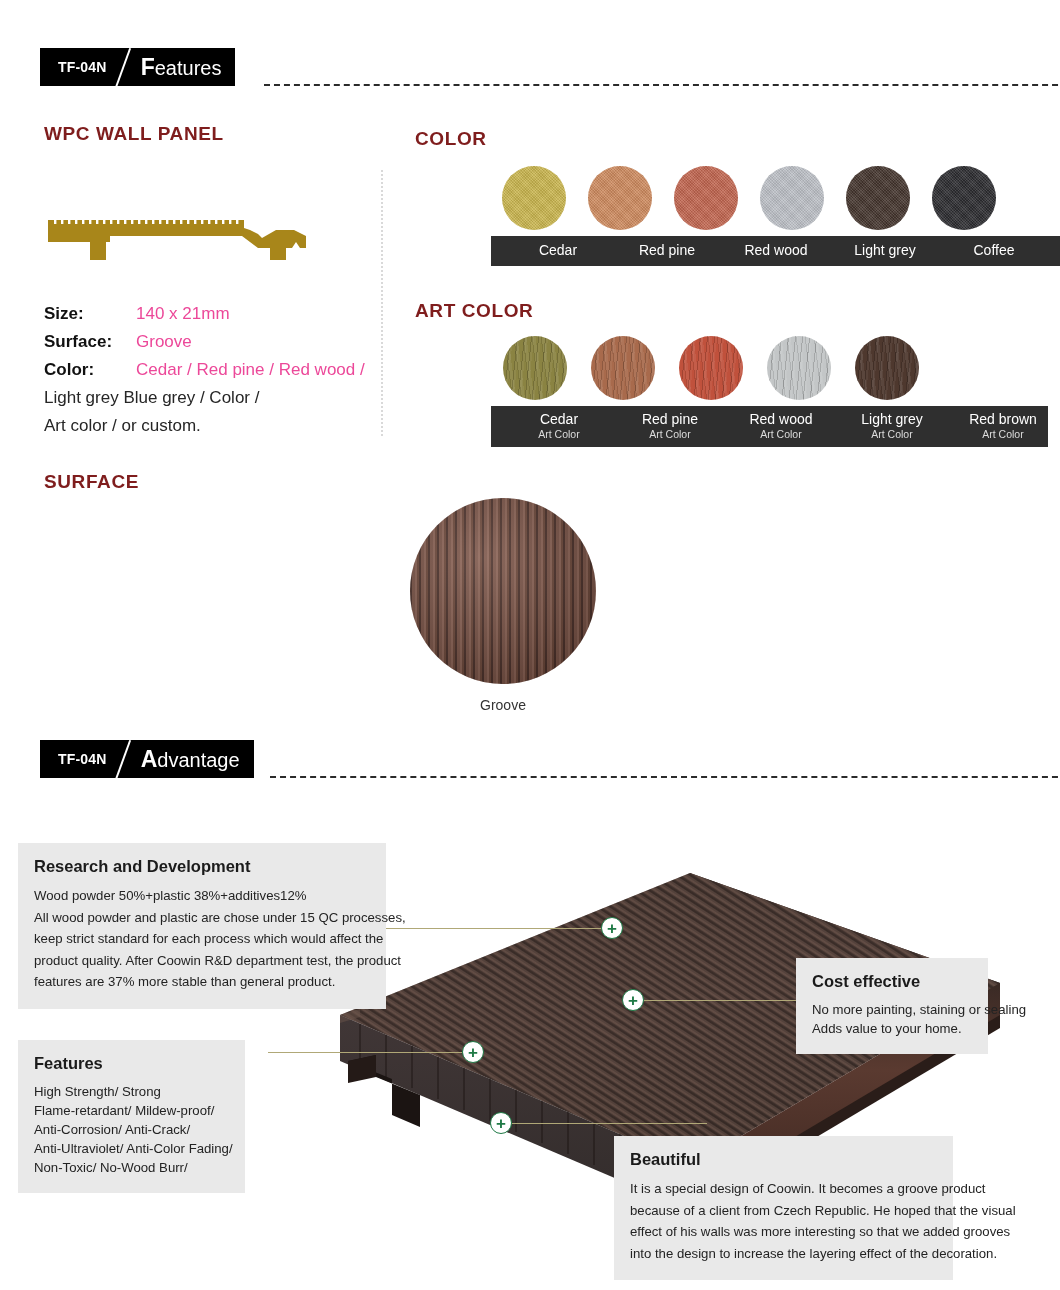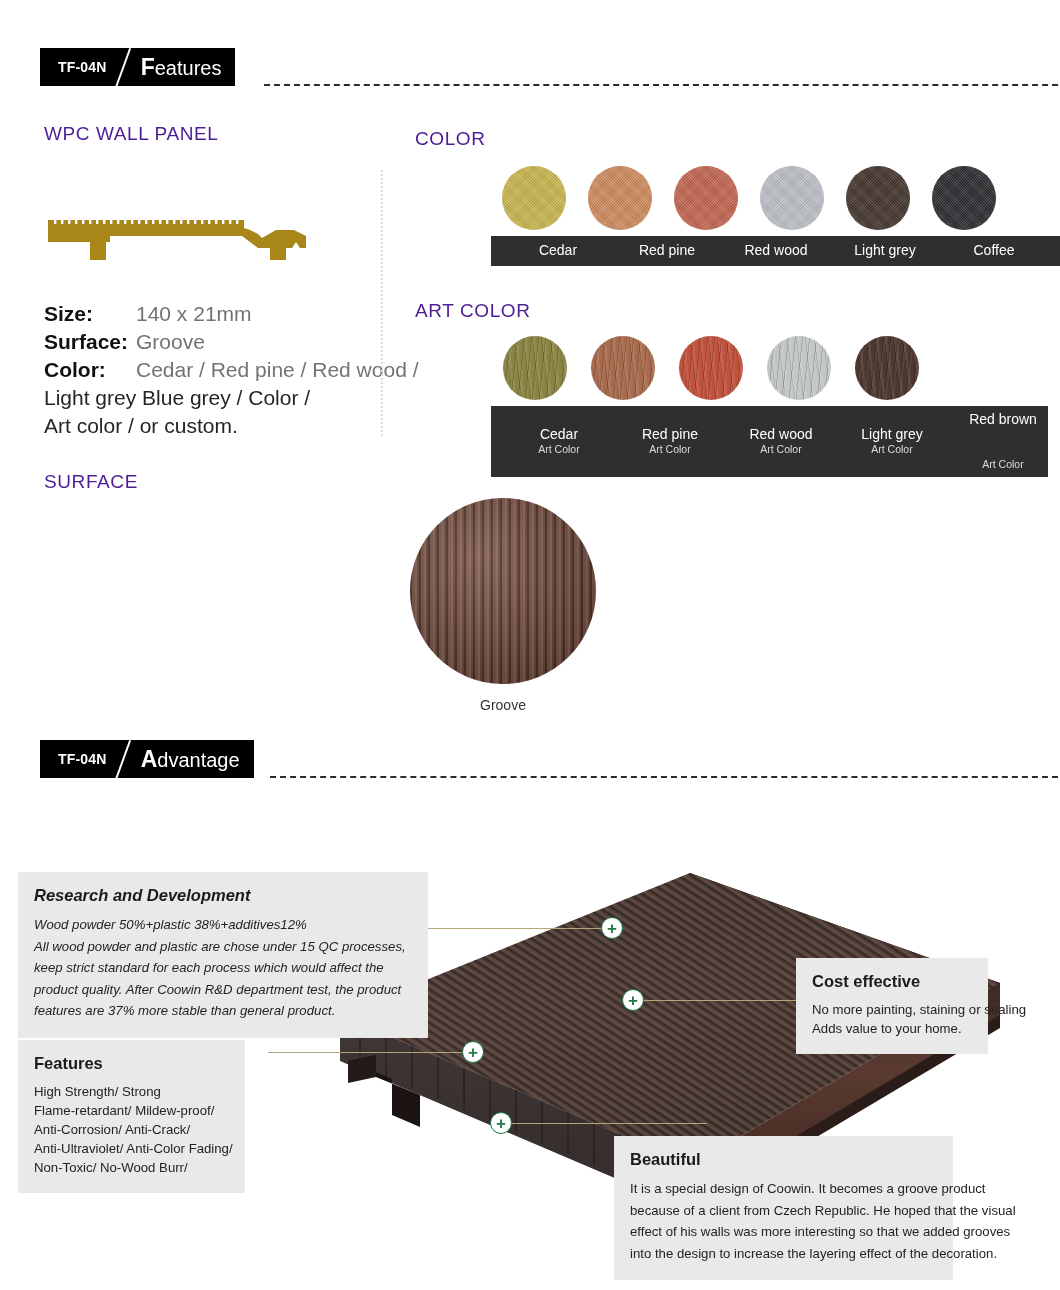--- a/index.html
+++ b/index.html
@@ -35,30 +35,30 @@
     transform: rotate(20deg); transform-origin: center;
   }
   .sec-word { color: #ffffff; font-size: 20px; }
   .sec-word .cap { font-size: 23px; font-weight: bold; }
   .sec-dash {
     position: absolute; height: 0; border-top: 2px dashed #2b2b2b;
   }
 
   
   .h-blk {
-    position: absolute; font-size: 19px; font-weight: normal;
-    letter-spacing: .6px; color: #4c1d95;
+    position: absolute; font-size: 19px; font-weight: bold;
+    letter-spacing: .6px; color: #7f1d1d;
   }
 
   
   .profile { position: absolute; left: 44px; top: 216px; }
-  .spec { position: absolute; left: 44px; top: 300px; font-size: 21px; }
+  .spec { position: absolute; left: 44px; top: 300px; font-size: 17px; }
   .spec-row { display: flex; line-height: 28px; }
   .spec-key { width: 92px; font-weight: bold; color: #111; }
-  .spec-val { color: #737373; }
+  .spec-val { color: #ec4899; }
   .spec-cont { line-height: 28px; color: #262626; }
 
   .vdiv {
     position: absolute; left: 381px; top: 170px;
     width: 0; height: 266px;
     border-left: 2px dotted #d9d9d9;
   }
 
   
   .swatch-group { position: absolute; }
@@ -276,21 +276,21 @@
         <div class="lbl-sub">Art Color</div>
       </div>
       <div class="lbl-cell" style="width: 88px; padding: 4px 0px 5px;">
         <div class="lbl-main">Red wood</div>
         <div class="lbl-sub">Art Color</div>
       </div>
       <div class="lbl-cell" style="width: 88px; padding: 4px 0px 5px;">
         <div class="lbl-main">Light grey</div>
         <div class="lbl-sub">Art Color</div>
       </div>
-      <div class="lbl-cell" style="width: 88px; padding: 4px 0px 5px; gap: 30px;">
+      <div class="lbl-cell" style="width: 88px; padding: 4px 0px 5px;">
         <div class="lbl-main">Red brown</div>
         <div class="lbl-sub">Art Color</div>
       </div>
     </div>
 </div>
 
 <div class="h-blk" style="left:44px; top:471px;">SURFACE</div>
 
 <div class="surf-wrap">
   <div class="surf-dot"></div>
@@ -368,21 +368,21 @@
 <div class="conn" style="left:352px; top:928px; width:252px;"></div>
 <div class="conn" style="left:644px; top:1000px; width:152px;"></div>
 <div class="conn" style="left:268px; top:1052px; width:197px;"></div>
 <div class="conn" style="left:512px; top:1123px; width:195px;"></div>
 
 <div class="marker" style="left:601px; top:917px;">+</div>
 <div class="marker" style="left:622px; top:989px;">+</div>
 <div class="marker" style="left:462px; top:1041px;">+</div>
 <div class="marker" style="left:490px; top:1112px;">+</div>
 
-<div class="callout" style="left:18px; top:872px; width:410px;font-style:italic;">
+<div class="callout" style="left:18px; top:843px; width:368px;">
   <div class="co-title">Research and Development</div>
   <div class="co-line">Wood powder 50%+plastic 38%+additives12%</div>
   <div class="co-line">All wood powder and plastic are chose under 15 QC processes,</div>
   <div class="co-line">keep strict standard for each process which would affect the</div>
   <div class="co-line">product quality.  After Coowin R&amp;D department test, the product</div>
   <div class="co-line">features are 37% more stable than general product.</div>
 </div>
 
 <div class="callout" style="left:18px; top:1040px; width:227px;">
   <div class="co-title">Features</div>

